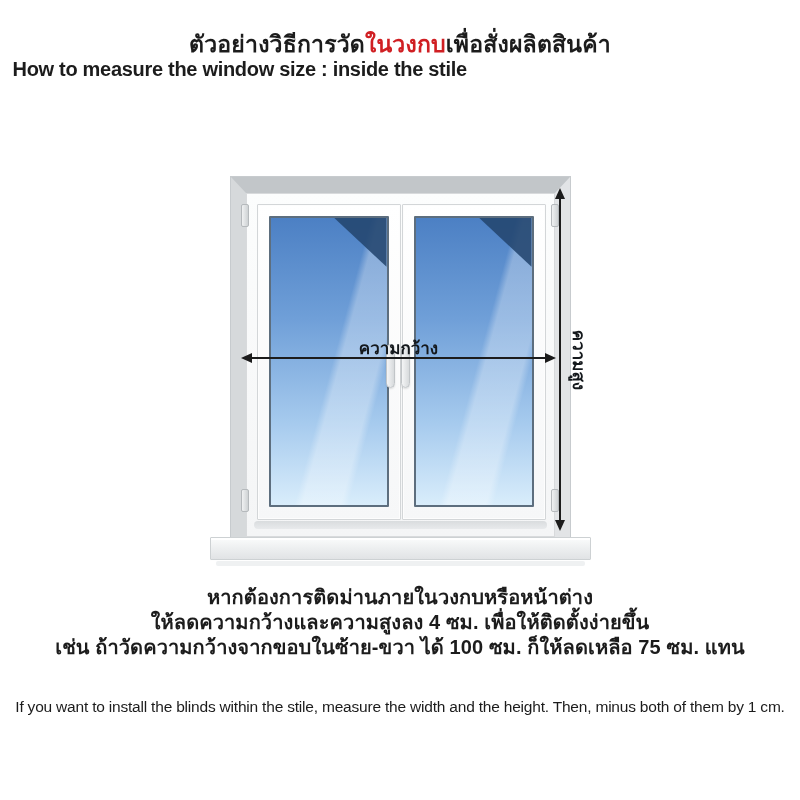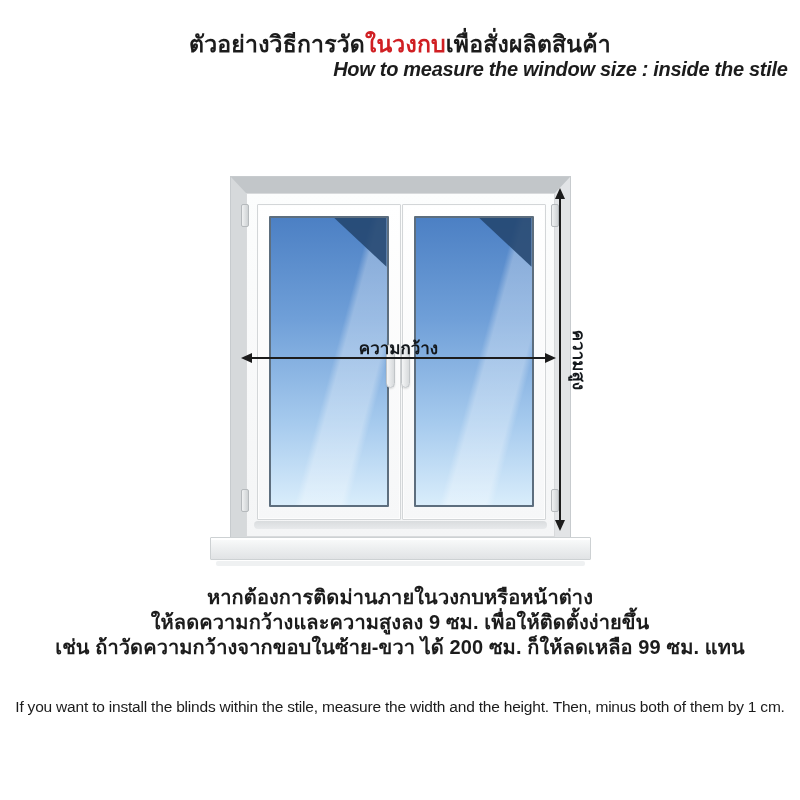--- a/index.html
+++ b/index.html
@@ -10,22 +10,22 @@
     font-family:"Liberation Sans","DejaVu Sans",sans-serif; color:#1c1c1c;
   }
 
   
   .title-thai {
     position:absolute; left:0; top:26px; width:100%; text-align:center;
     font-size:23px; font-weight:700; letter-spacing:0.2px;
   }
   .title-thai .hl { color:#d01f23; }
   .title-eng {
-    position:absolute; left:0; top:58px; width:100%; text-align:right;
-    font-size:20px; font-weight:700; letter-spacing:-0.3px;font-style:italic;
+    position:absolute; left:0; top:58px; width:100%; text-align:left;
+    font-size:20px; font-weight:700; letter-spacing:-0.3px;
   }
 
   
   .recess {
     position:absolute; left:218px; top:177px; width:339px; height:360px;
     border-top:16px solid #c2c6c9;
     border-left:15px solid #d6d9db;
     border-right:15px solid #e2e4e6;
     background:#f7f8f9;
     box-shadow:0 0 0 1px #c7cbce, inset 0 3px 5px rgba(0,0,0,0.15);
@@ -165,21 +165,21 @@
   <div class="sill"></div>
   <div class="sill-shadow"></div>
 
   <div class="arrow-h"></div>
   <div class="arrow-v"></div>
   <div class="label-width">ความกว้าง</div>
   <div class="label-height">ความสูง</div>
 
   <div class="thai-note">
     <div>หากต้องการติดม่านภายในวงกบหรือหน้าต่าง</div>
-    <div>ให้ลดความกว้างและความสูงลง 9 ซม. เพื่อให้ติดตั้งง่ายขึ้น</div>
-    <div>เช่น ถ้าวัดความกว้างจากขอบในซ้าย-ขวา ได้ 200 ซม. ก็ให้ลดเหลือ 99 ซม. แทน</div>
+    <div>ให้ลดความกว้างและความสูงลง 4 ซม. เพื่อให้ติดตั้งง่ายขึ้น</div>
+    <div>เช่น ถ้าวัดความกว้างจากขอบในซ้าย-ขวา ได้ 100 ซม. ก็ให้ลดเหลือ 75 ซม. แทน</div>
   </div>
 
   <div class="eng-note">
     <div>If you want to install the blinds within the stile, measure the width and the height. Then, minus both of them by 1 cm.</div>
   </div>
 
 </div>
 
 </body></html>

